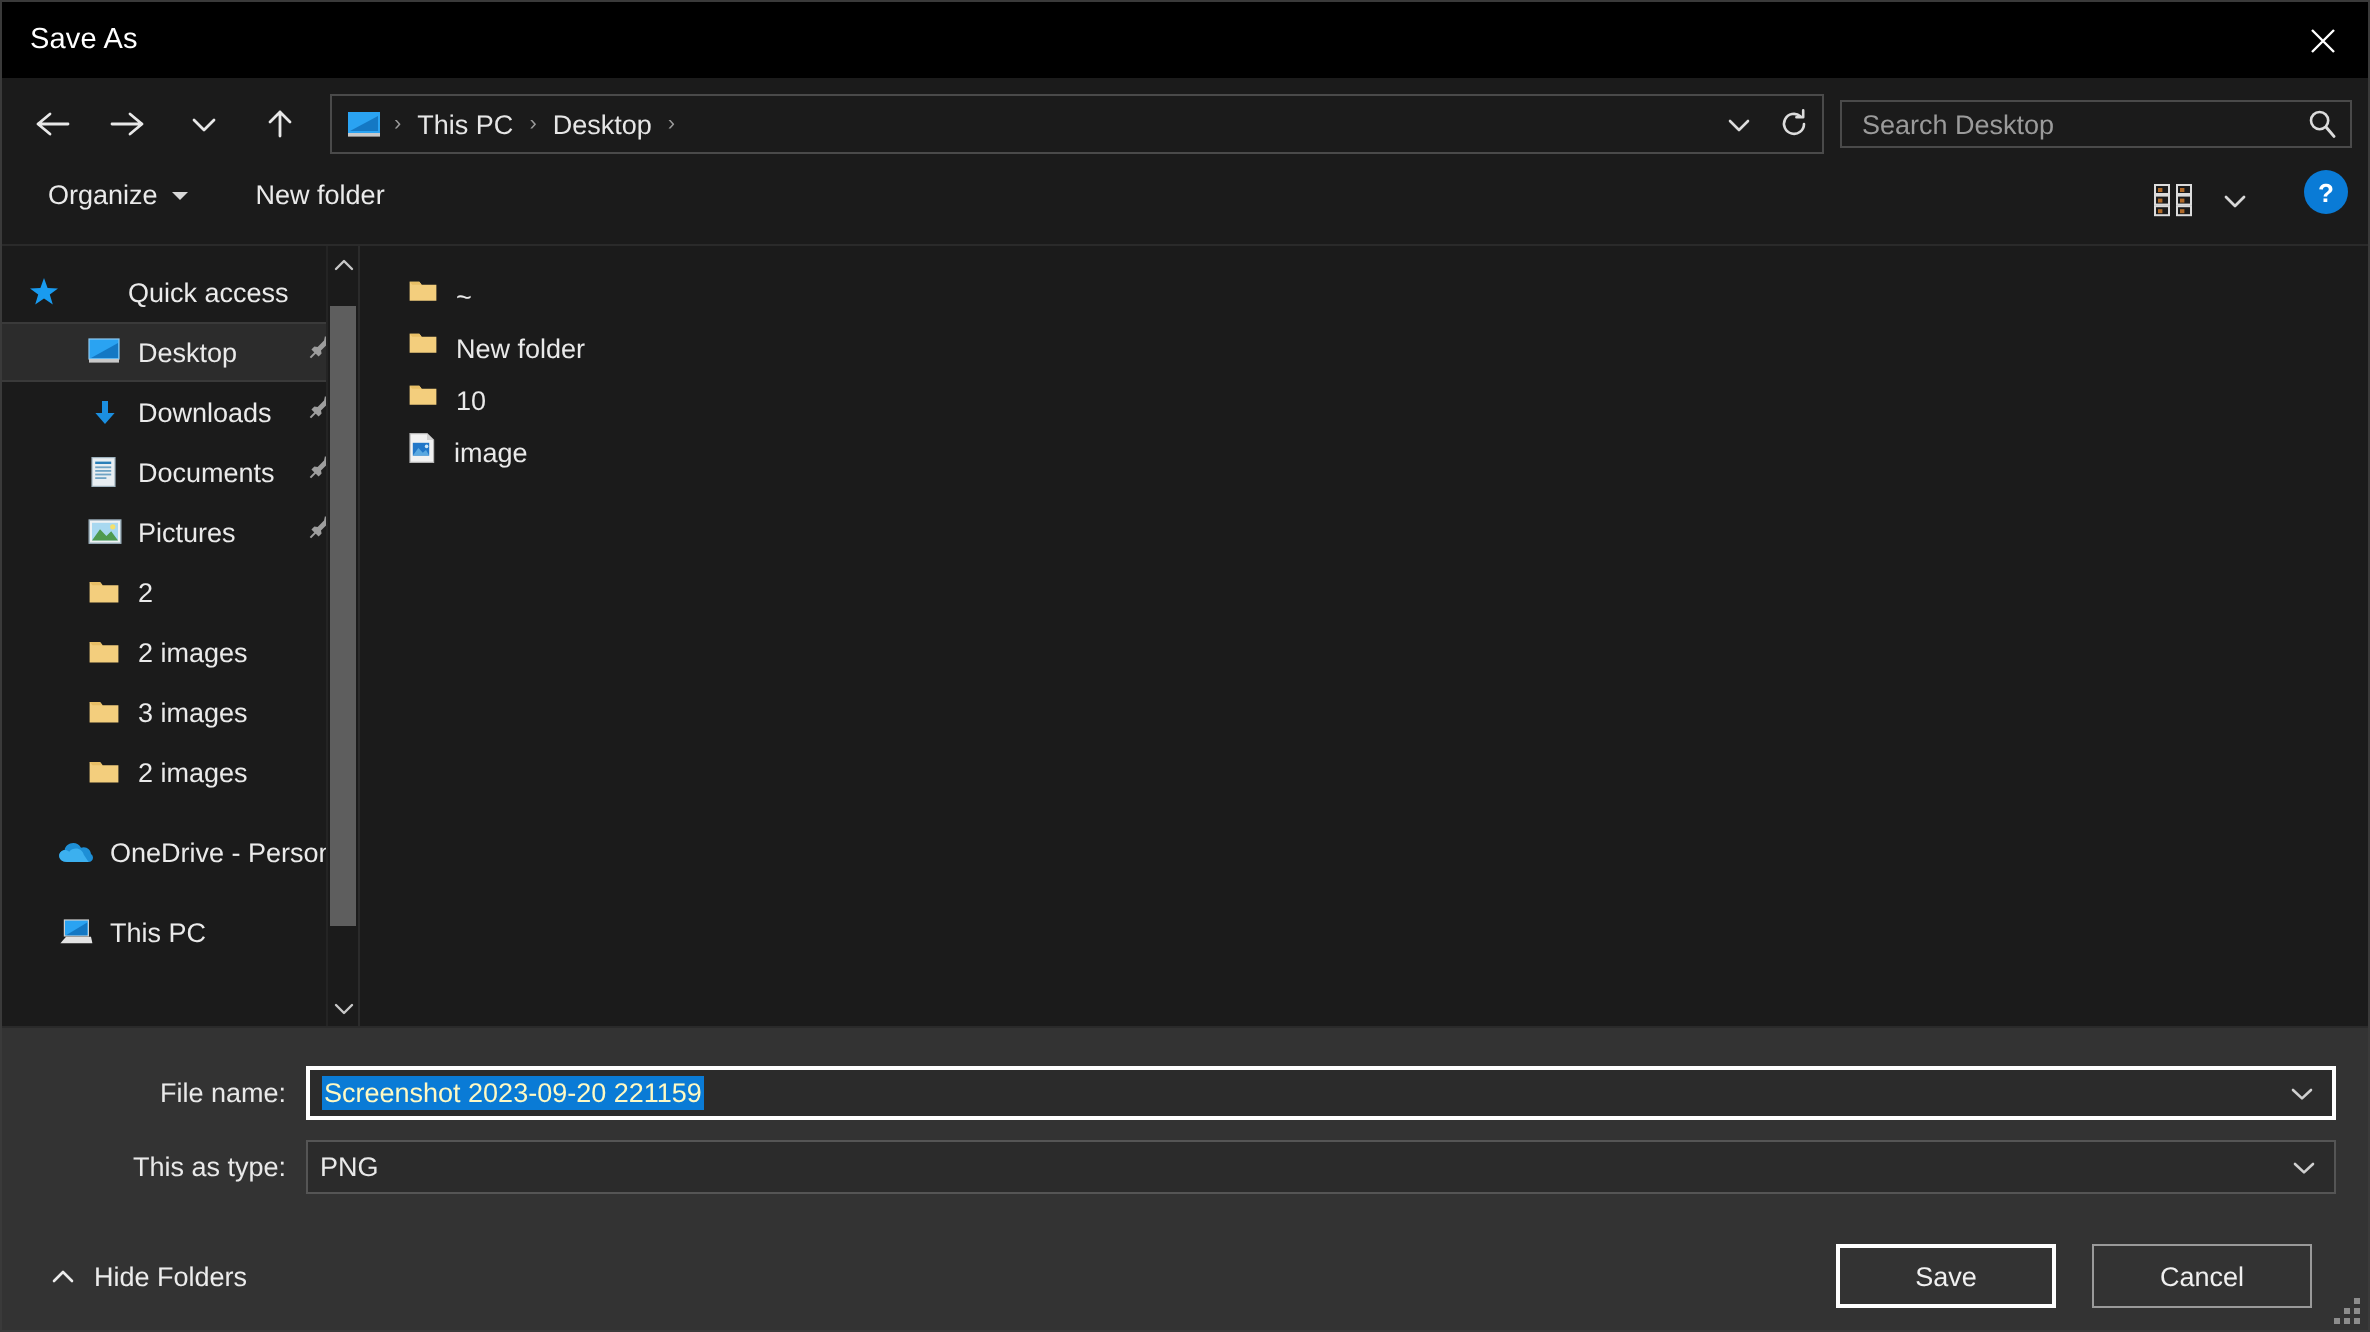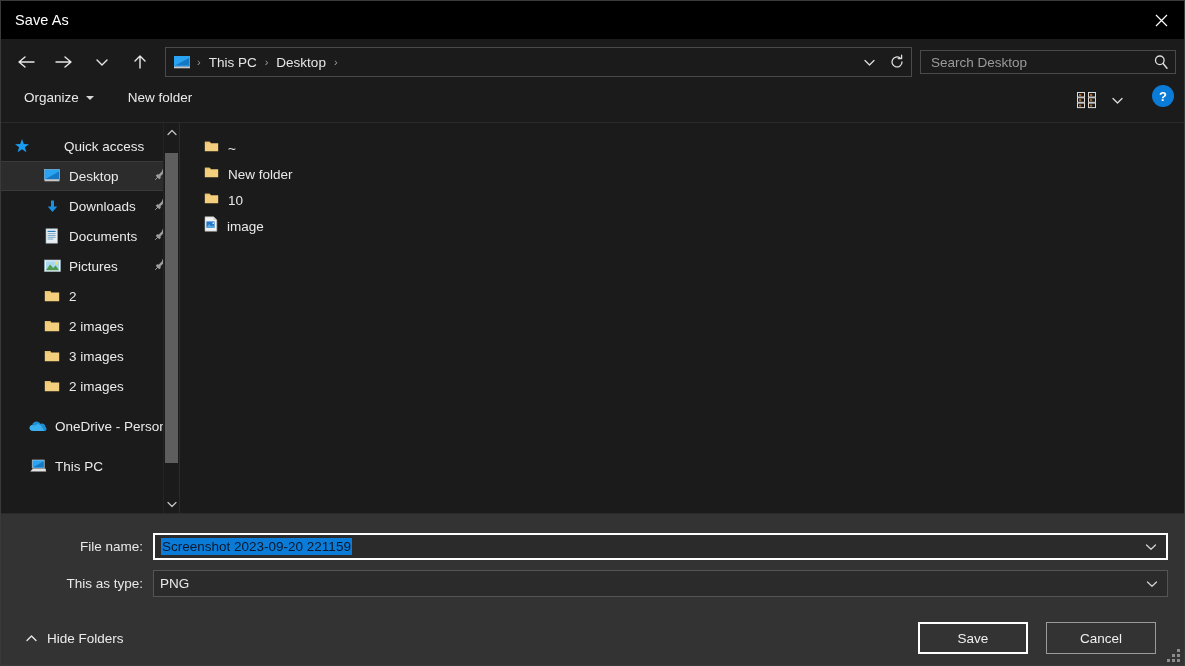--- a/index.html
+++ b/index.html
@@ -203,21 +203,21 @@
     color: #e9e9e9; font-size: 13.5px; padding-right: 10px;
   }
   .combo {
     flex: 1; height: 27px; background: #2b2b2b;
     border: 1px solid #555; display: flex; align-items: center;
     padding-left: 6px; position: relative;
   }
   .combo.focused { border: 2px solid #ffffff; background: #2b2b2b; }
   .combo .val { color: #e9e9e9; font-size: 13.5px; }
   .combo .val.selected-text {
-    background: #0a7bd6; color: #0f172a; padding: 1px 1px;
+    background: #0a7bd6; color: #fef9c3; padding: 1px 1px;
   }
   .combo .chev {
     position: absolute; right: 0; top: 0; bottom: 0; width: 30px;
     display: flex; align-items: center; justify-content: center;
     cursor: pointer; color: #d0d0d0;
   }
   .actions {
     display: flex; align-items: center;
     padding: 16px 24px 0 14px; height: 62px;
   }

